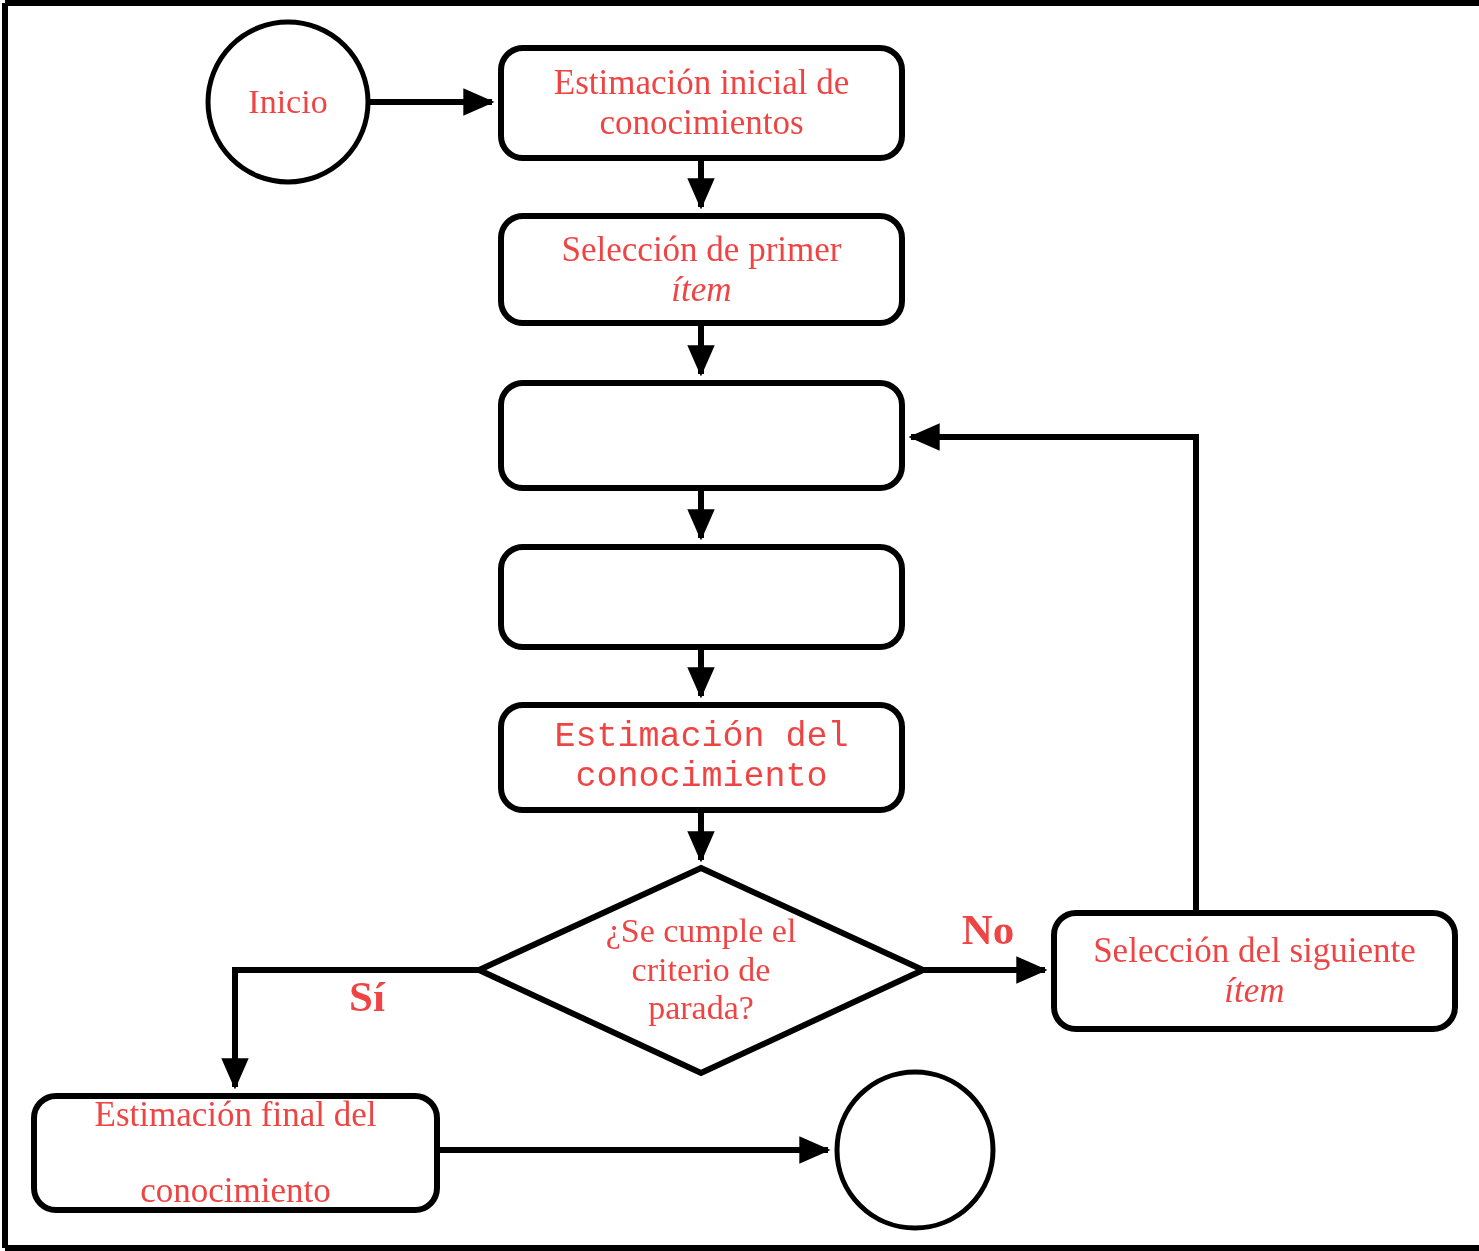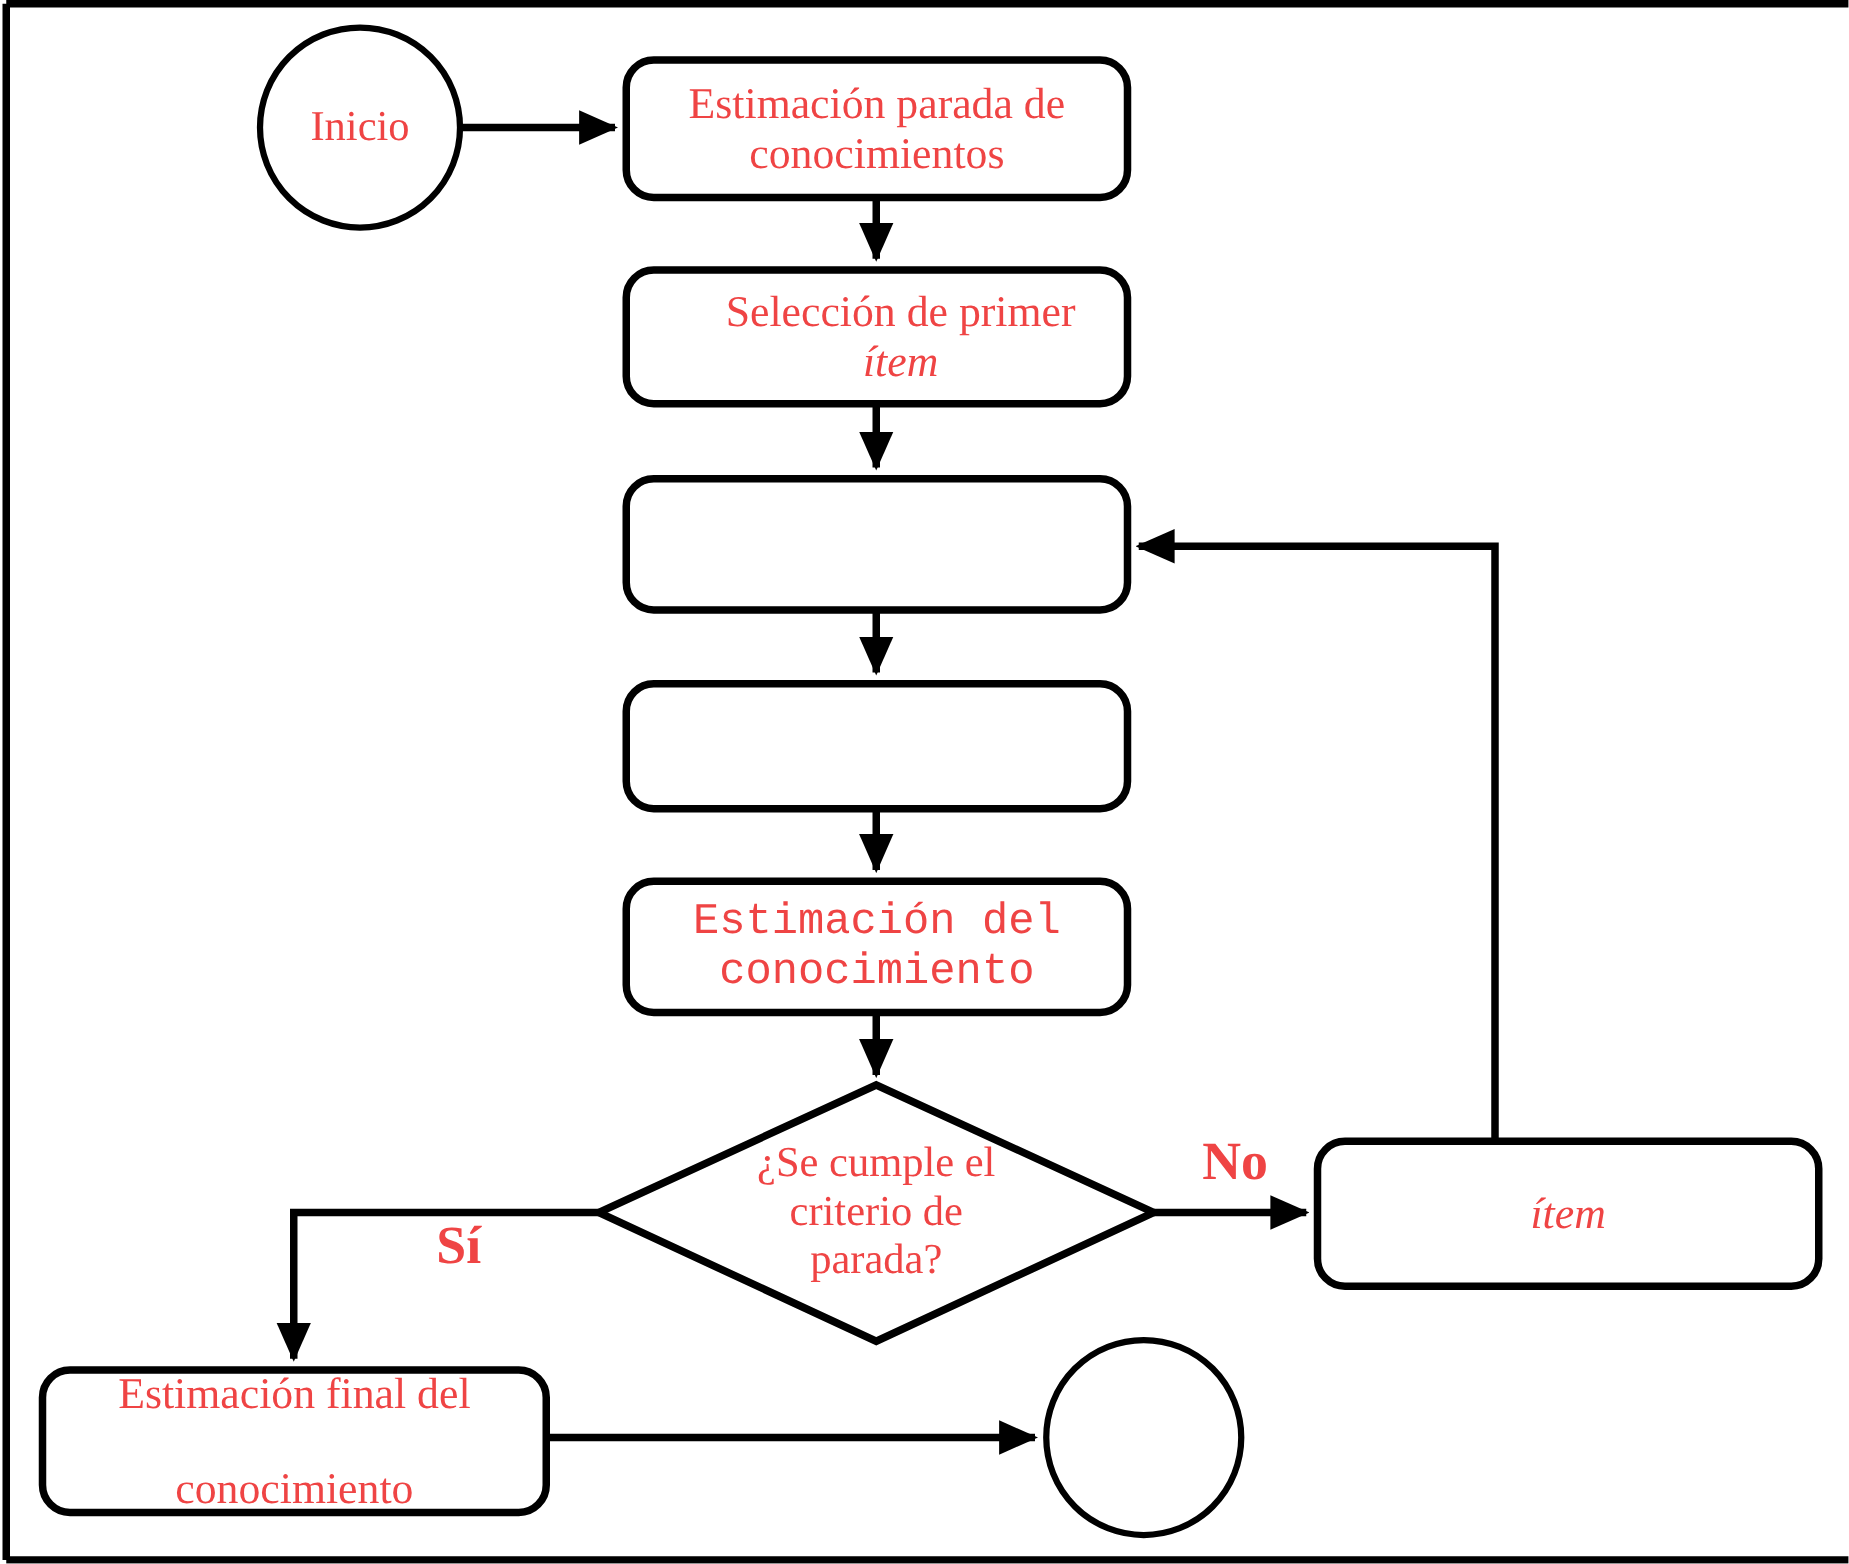--- a/index.html
+++ b/index.html
@@ -100,43 +100,44 @@
     <path d="M 1196 913 L 1196 437 L 911 437" stroke="#000000" stroke-width="6" fill="none" marker-end="url(#arrow)"></path>
 
     <path d="M 437 1150 L 828 1150" stroke="#000000" stroke-width="6" fill="none" marker-end="url(#arrow)"></path>
   </svg>
 
   <div class="node-label lbl-terminal" style="left:208px; top:22px; width:160px; height:160px;">
     <span>Inicio</span>
   </div>
 
   <div class="node-label lbl-box" style="left:501px; top:48px; width:401px; height:110px;">
-    <span>Estimación parada de</span>
+    <span>Estimación inicial de</span>
     <span>conocimientos</span>
   </div>
 
-  <div class="node-label lbl-box" style="left:520px; top:216px; width:401px; height:107px;">
+  <div class="node-label lbl-box" style="left:501px; top:216px; width:401px; height:107px;">
     <span>Selección de primer</span>
     <span class="ital">ítem</span>
   </div>
 
 
 
   <div class="node-label lbl-box" style="left:501px; top:705px; width:401px; height:105px;font-family:Liberation Mono, monospace;">
     <span>Estimación del</span>
     <span>conocimiento</span>
   </div>
 
   <div class="node-label lbl-diamond" style="left:511px; top:870px; width:380px; height:200px;">
     <span>¿Se cumple el</span>
     <span>criterio de</span>
     <span>parada?</span>
   </div>
 
   <div class="node-label lbl-box" style="left:1054px; top:913px; width:401px; height:116px;">
+    <span>Selección del siguiente</span>
     <span class="ital">ítem</span>
   </div>
 
   <div class="node-label lbl-box" style="left:34px; top:1096px; width:403px; height:114px;gap:36px;">
     <span>Estimación final del</span>
     <span>conocimiento</span>
   </div>
 
 
   <div class="node-label lbl-edge" style="left:312px; top:975px; width:110px; height:44px;">

